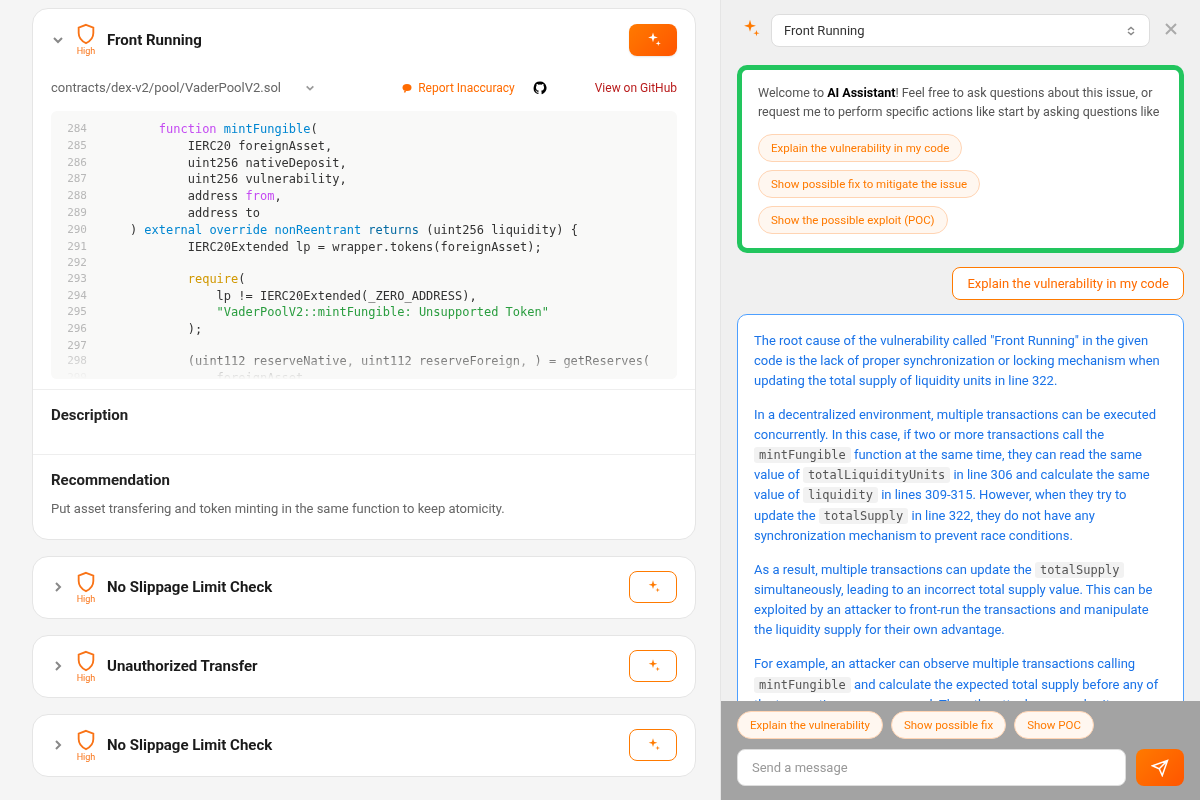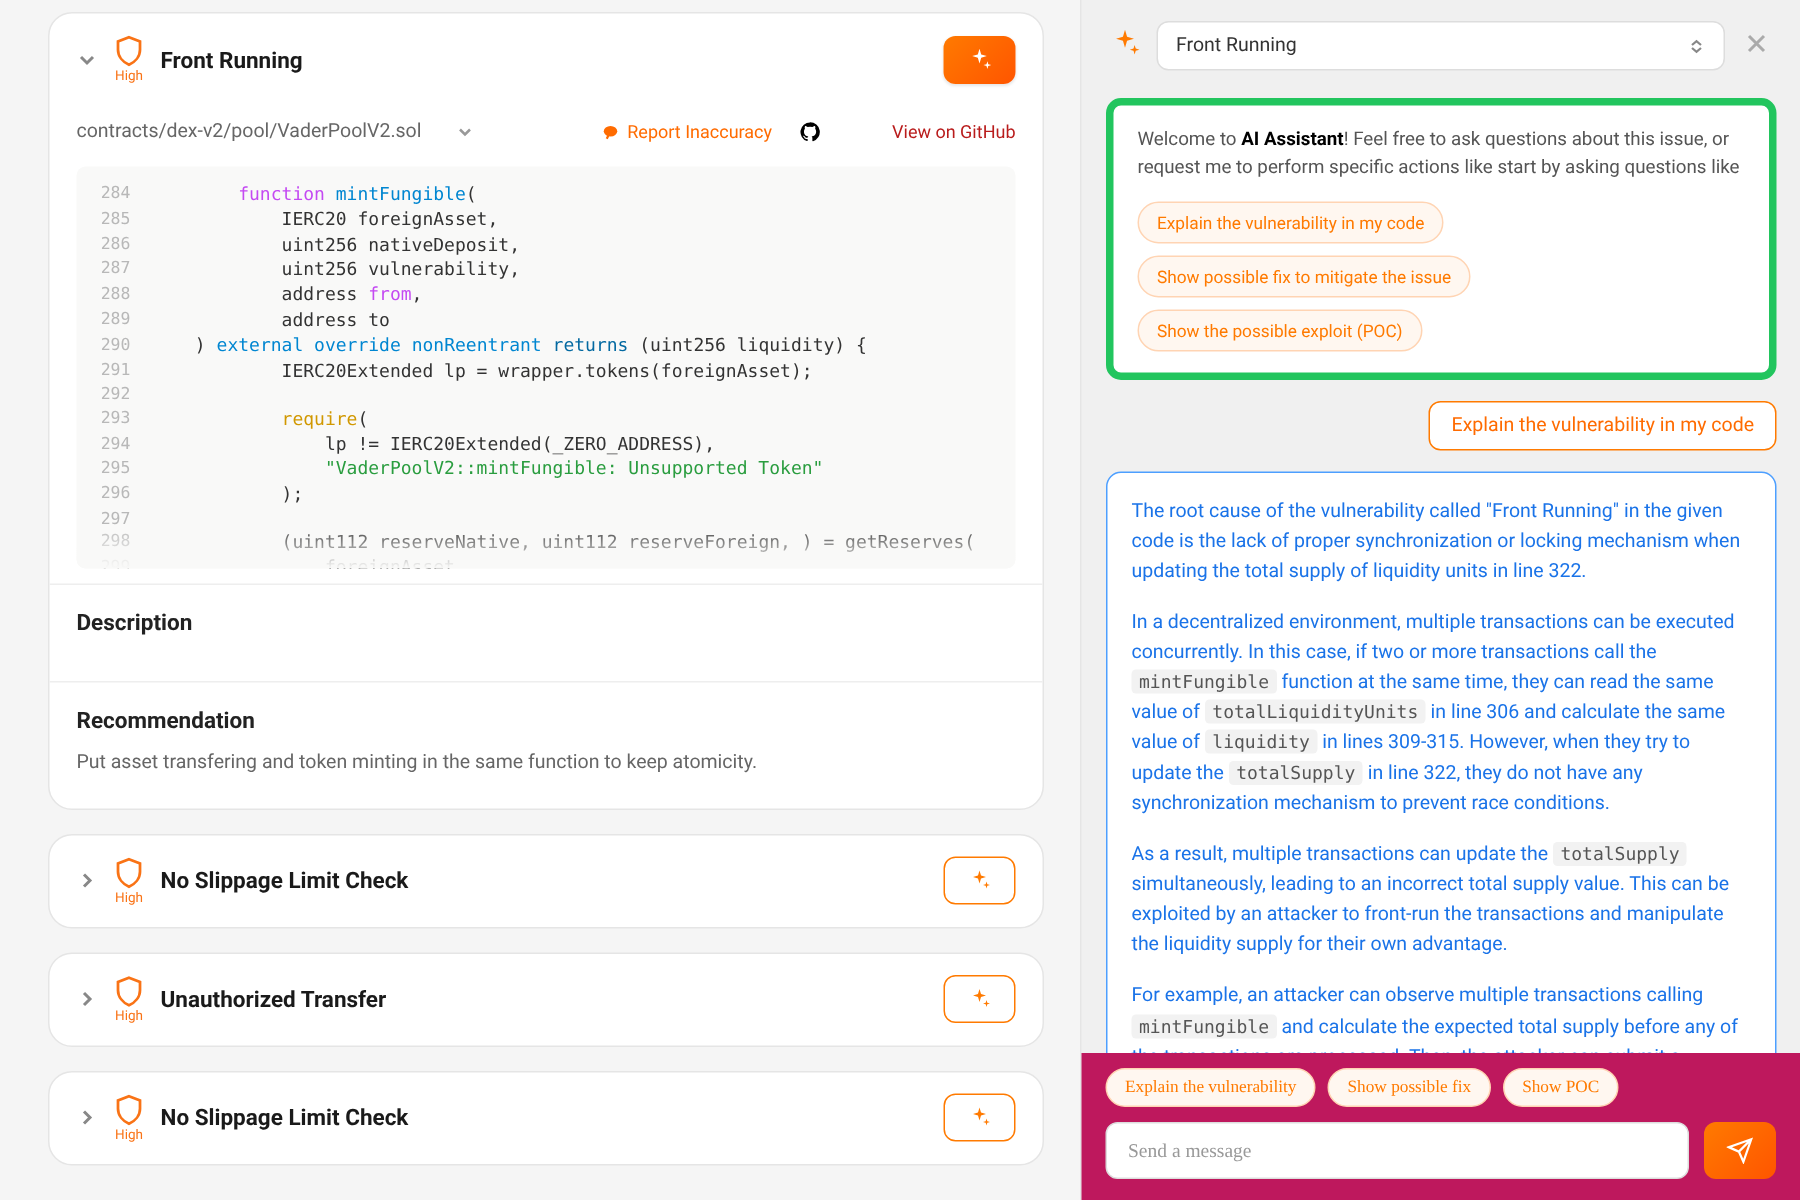--- a/index.html
+++ b/index.html
@@ -48,21 +48,21 @@
 .welcome-card { background: #fff; border: 5px solid #22c55e; border-radius: 10px; padding: 14px 16px; margin-top: 4px; }
 .welcome-text { font-size: 12.5px; color: #555; line-height: 1.5; margin-bottom: 12px; }
 .welcome-text b { color: #000; }
 .chip-row { display: flex; flex-wrap: wrap; gap: 8px; }
 .chip { border: 1px solid #ffd4b3; background: #fff7f0; color: #ff7a00; font-size: 11.5px; padding: 6px 12px; border-radius: 14px; cursor: pointer; }
 .user-bubble { margin-top: 14px; display: flex; justify-content: flex-end; }
 .user-bubble-inner { border: 1px solid #ff7a00; border-radius: 8px; padding: 8px 14px; font-size: 13px; color: #ff6b00; background: #fff; }
 .ai-msg { background: #fff; border: 1px solid #4d9fff; border-radius: 10px; padding: 16px; margin-top: 14px; font-size: 13px; color: #1a73e8; line-height: 1.55; }
 .ai-msg p { margin-bottom: 14px; }
 .ai-msg code { background: #f2f2f2; color: #555; padding: 1px 5px; border-radius: 3px; font-family: "SF Mono", Menlo, monospace; font-size: 12px; }
-.bottom-area { padding: 10px 16px 14px 16px; background: #be185d; font-family: Liberation Serif, serif; }
+.bottom-area { padding: 10px 16px 14px 16px; background: #a3a3a3; }
 .bottom-chips { display: flex; gap: 8px; margin-bottom: 10px; }
 .input-row { display: flex; gap: 10px; }
 .msg-input { flex: 1; background: #fff; border: 1px solid #ddd; border-radius: 8px; padding: 10px 14px; font-size: 13px; color: #999; }
 .send-btn { background: linear-gradient(135deg,#ff7a00,#ff5500); border-radius: 8px; width: 48px; display: flex; align-items: center; justify-content: center; cursor: pointer; }
 .send-btn svg { color: #fff; width: 18px; height: 18px; }
 .left-panel::-webkit-scrollbar, .r-content::-webkit-scrollbar { width: 6px; }
 .left-panel::-webkit-scrollbar-thumb, .r-content::-webkit-scrollbar-thumb { background: #ccc; border-radius: 3px; }
 </style>
 </head>
 <body>

